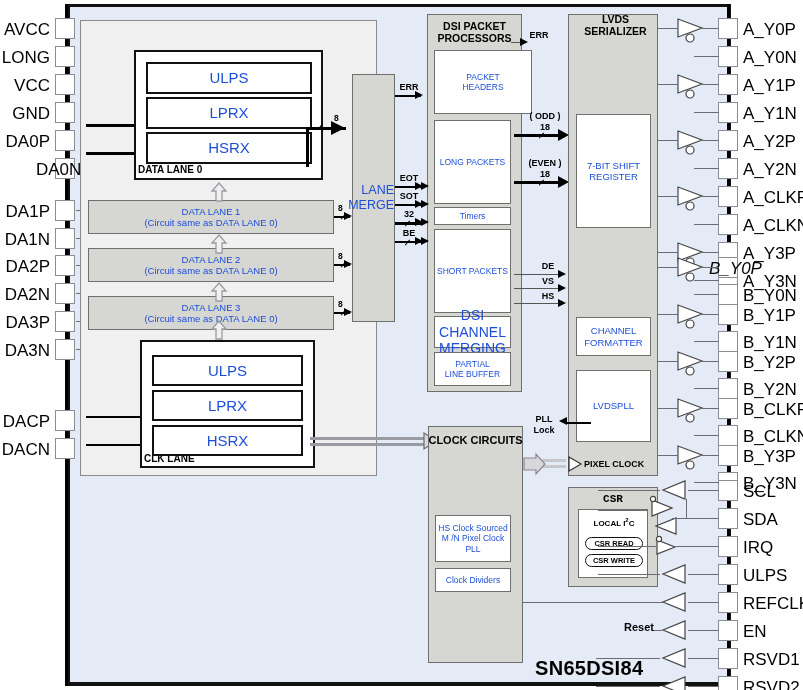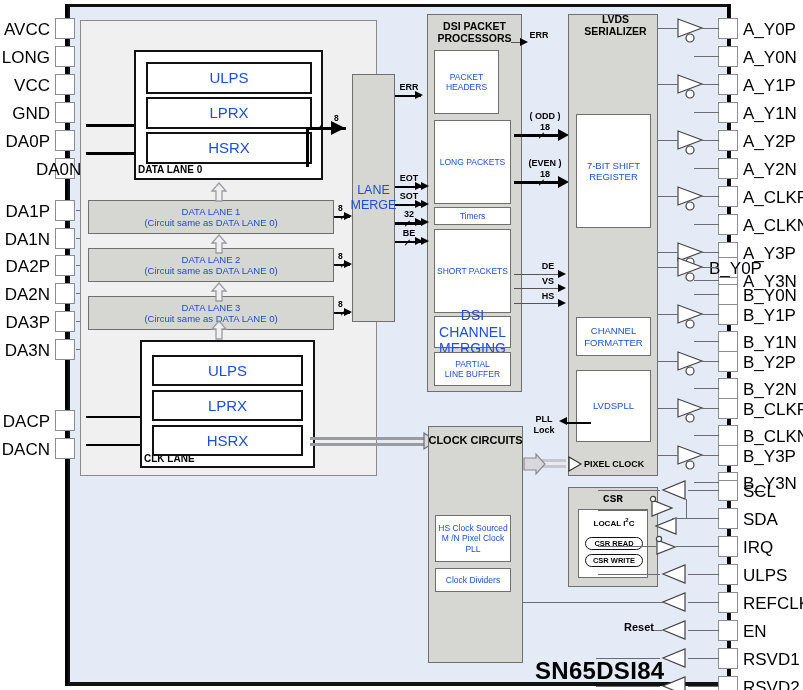--- a/index.html
+++ b/index.html
@@ -131,21 +131,21 @@
   }
   .slash {
     position: absolute;
     width: 7px; height: 1.3px;
     background: #000;
     transform: rotate(-50deg);
   }
 
   .chipname {
     position: absolute;
-    font-size: 24px;
+    font-size: 20px;
     font-weight: bold;
     color: #000;
     letter-spacing: 0.3px;
   }
   .resetlbl {
     position: absolute;
     font-size: 11px;
     font-weight: bold;
     color: #000;
   }
@@ -214,21 +214,21 @@
       <div class="pinlabel pin-right" style="left: 743px; top: 160px;">A_Y2N</div>
       <div class="pad" style="left: 718px; top: 186px;"></div>
       <div class="pinlabel pin-right" style="left: 743px; top: 188px;">A_CLKP</div>
       <div class="pad" style="left: 718px; top: 214px;"></div>
       <div class="pinlabel pin-right" style="left: 743px; top: 216px;">A_CLKN</div>
       <div class="pad" style="left: 718px; top: 242px;"></div>
       <div class="pinlabel pin-right" style="left: 743px; top: 244px;">A_Y3P</div>
       <div class="pad" style="left: 718px; top: 270px;"></div>
       <div class="pinlabel pin-right" style="left: 743px; top: 272px;">A_Y3N</div>
       <div class="pad" style="left: 718px; top: 257px;"></div>
-      <div class="pinlabel pin-right" style="left: 709px; top: 259px;">B_Y0P</div>
+      <div class="pinlabel pin-right" style="left: 709px; top: 259px; font-style: italic;">B_Y0P</div>
       <div class="pad" style="left: 718px; top: 284px;"></div>
       <div class="pinlabel pin-right" style="left: 743px; top: 286px;">B_Y0N</div>
       <div class="pad" style="left: 718px; top: 304px;"></div>
       <div class="pinlabel pin-right" style="left: 743px; top: 306px;">B_Y1P</div>
       <div class="pad" style="left: 718px; top: 331px;"></div>
       <div class="pinlabel pin-right" style="left: 743px; top: 333px;">B_Y1N</div>
       <div class="pad" style="left: 718px; top: 351px;"></div>
       <div class="pinlabel pin-right" style="left: 743px; top: 353px;">B_Y2P</div>
       <div class="pad" style="left: 718px; top: 378px;"></div>
       <div class="pinlabel pin-right" style="left: 743px; top: 380px;">B_Y2N</div>
@@ -343,21 +343,21 @@
   <div class="wire wire-h" style="left:86px; top:416px; width:54px; background:#000; height:1.6px;"></div>
   <div class="wire wire-h" style="left:86px; top:444px; width:54px; background:#000; height:1.6px;"></div>
 
   <div class="wire" style="left:310px; top:437px; width:118px; height:3px; background:#9a9aa2;"></div>
   <div class="wire" style="left:310px; top:443px; width:118px; height:3px; background:#9a9aa2;"></div>
   <svg class="gate" style="left:424px; top:430px; width:18px; height:22px;" viewBox="0 0 18 22">
     <polygon points="0,3 12,11 0,19" fill="#d8d8dc" stroke="#6c6c74" stroke-width="1.2"></polygon>
   </svg>
 
   <div class="abs blk" style="left:352px; top:74px; width:43px; height:248px;">
-    <div class="ctr" style="font-size:12.5px; flex-direction:column;">
+    <div class="ctr" style="font-size:12.5px; flex-direction:column;align-items:flex-end;">
       <span>LANE</span>
       <span>MERGE</span>
     </div>
   </div>
 
   <div id="lane-merge-out-layer">
       <div class="wire wire-med-h" style="left: 395px; top: 95px; width: 26px;"></div>
       <div class="arrowhead" style="left: 415px; top: 91px;"></div>
       <div class="siglabel" style="left: 395px; top: 82px; width: 28px;">ERR</div>
       <div class="wire wire-med-h" style="left: 395px; top: 186px; width: 26px;"></div>
@@ -376,21 +376,21 @@
       <div class="slash" style="left: 404px; top: 242px;"></div>
       <div class="wire wire-v" style="left: 136px; top: 20px; height: 0px;"></div>
     </div>
 
   <div class="abs blk" style="left:427px; top:14px; width:95px; height:378px;"></div>
   <div class="lbl" style="left:427px; top:19px; width:95px; height:26px; font-size:10.5px; flex-direction:column;">
     <span>DSI PACKET</span>
     <span>PROCESSORS</span>
   </div>
   <div id="dpp-blocks-layer">
-      <div class="abs blk-white" style="left: 434px; top: 50px; width: 65px; height: 64px;">
+      <div class="abs blk-white" style="left: 434px; top: 50px; width: 98px; height: 64px;">
         <div class="ctr" style="font-size:8.5px; white-space:pre-line;">PACKET
 HEADERS</div>
       </div>
       <div class="abs blk-white" style="left: 434px; top: 120px; width: 77px; height: 84px;">
         <div class="ctr" style="font-size:8.5px; white-space:pre-line;">LONG PACKETS</div>
       </div>
       <div class="abs blk-white" style="left: 434px; top: 207px; width: 77px; height: 18px;">
         <div class="ctr" style="font-size:8.5px; white-space:pre-line;">Timers</div>
       </div>
       <div class="abs blk-white" style="left: 434px; top: 229px; width: 77px; height: 84px;">

